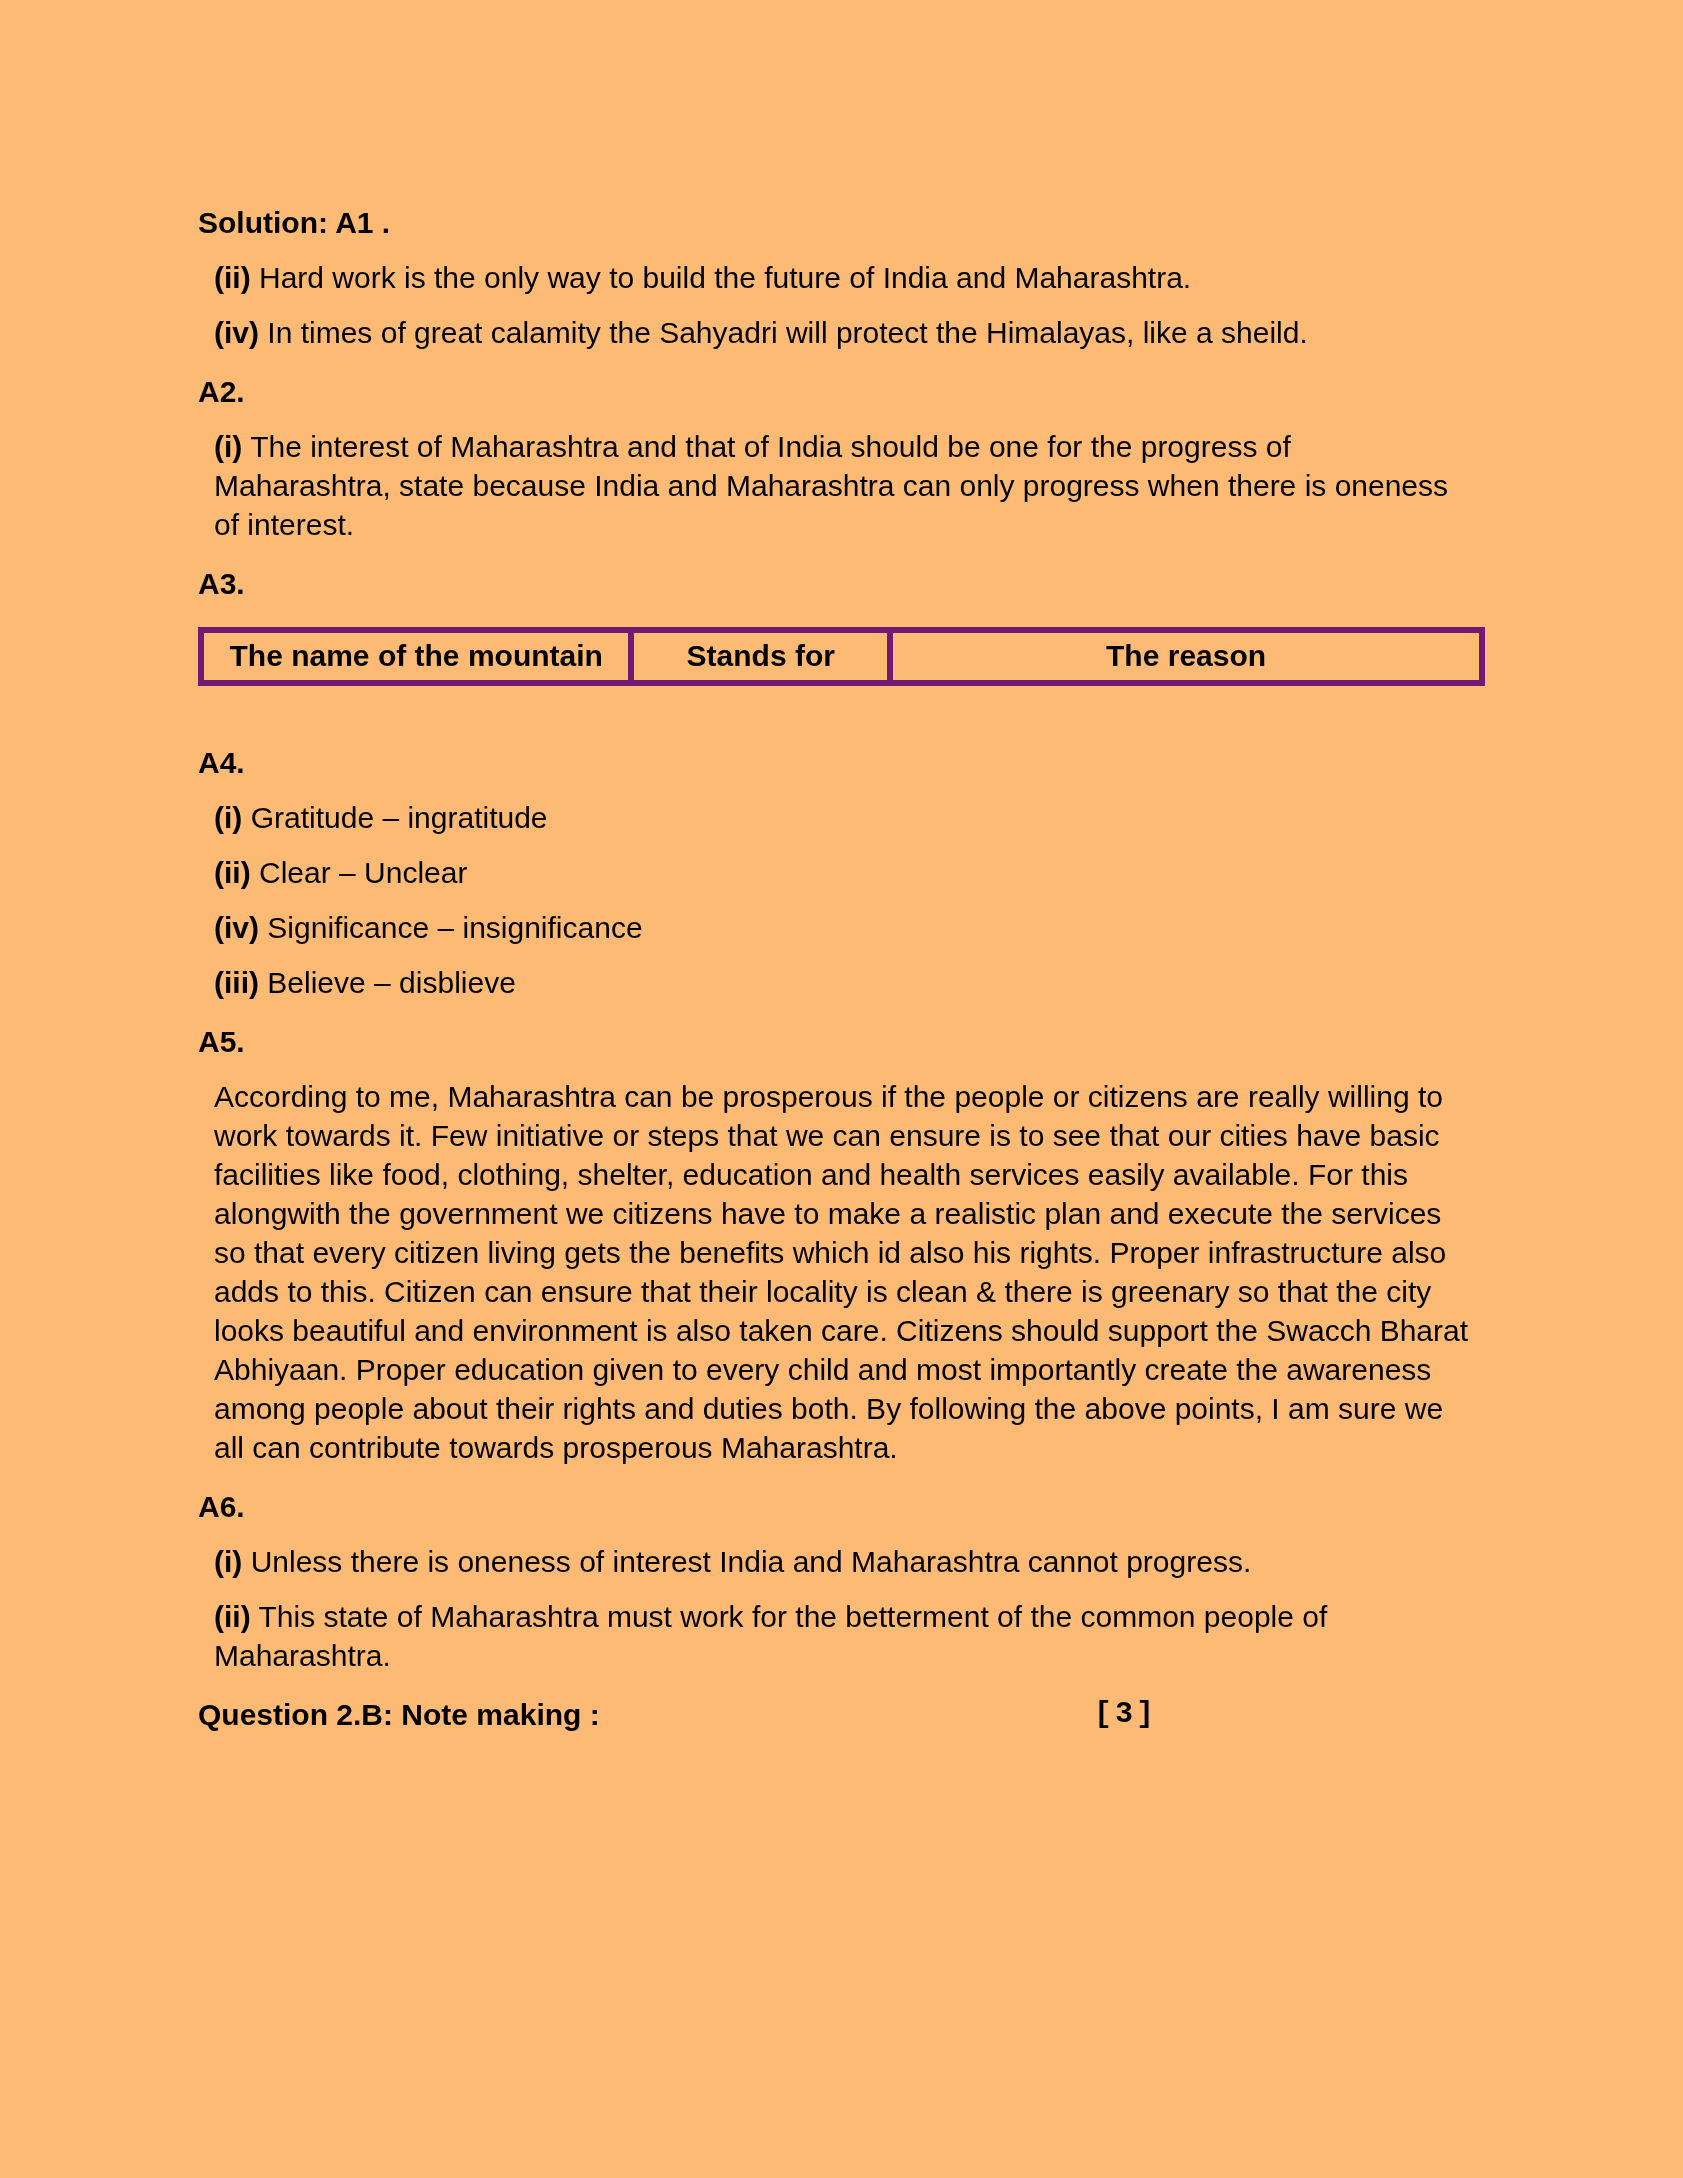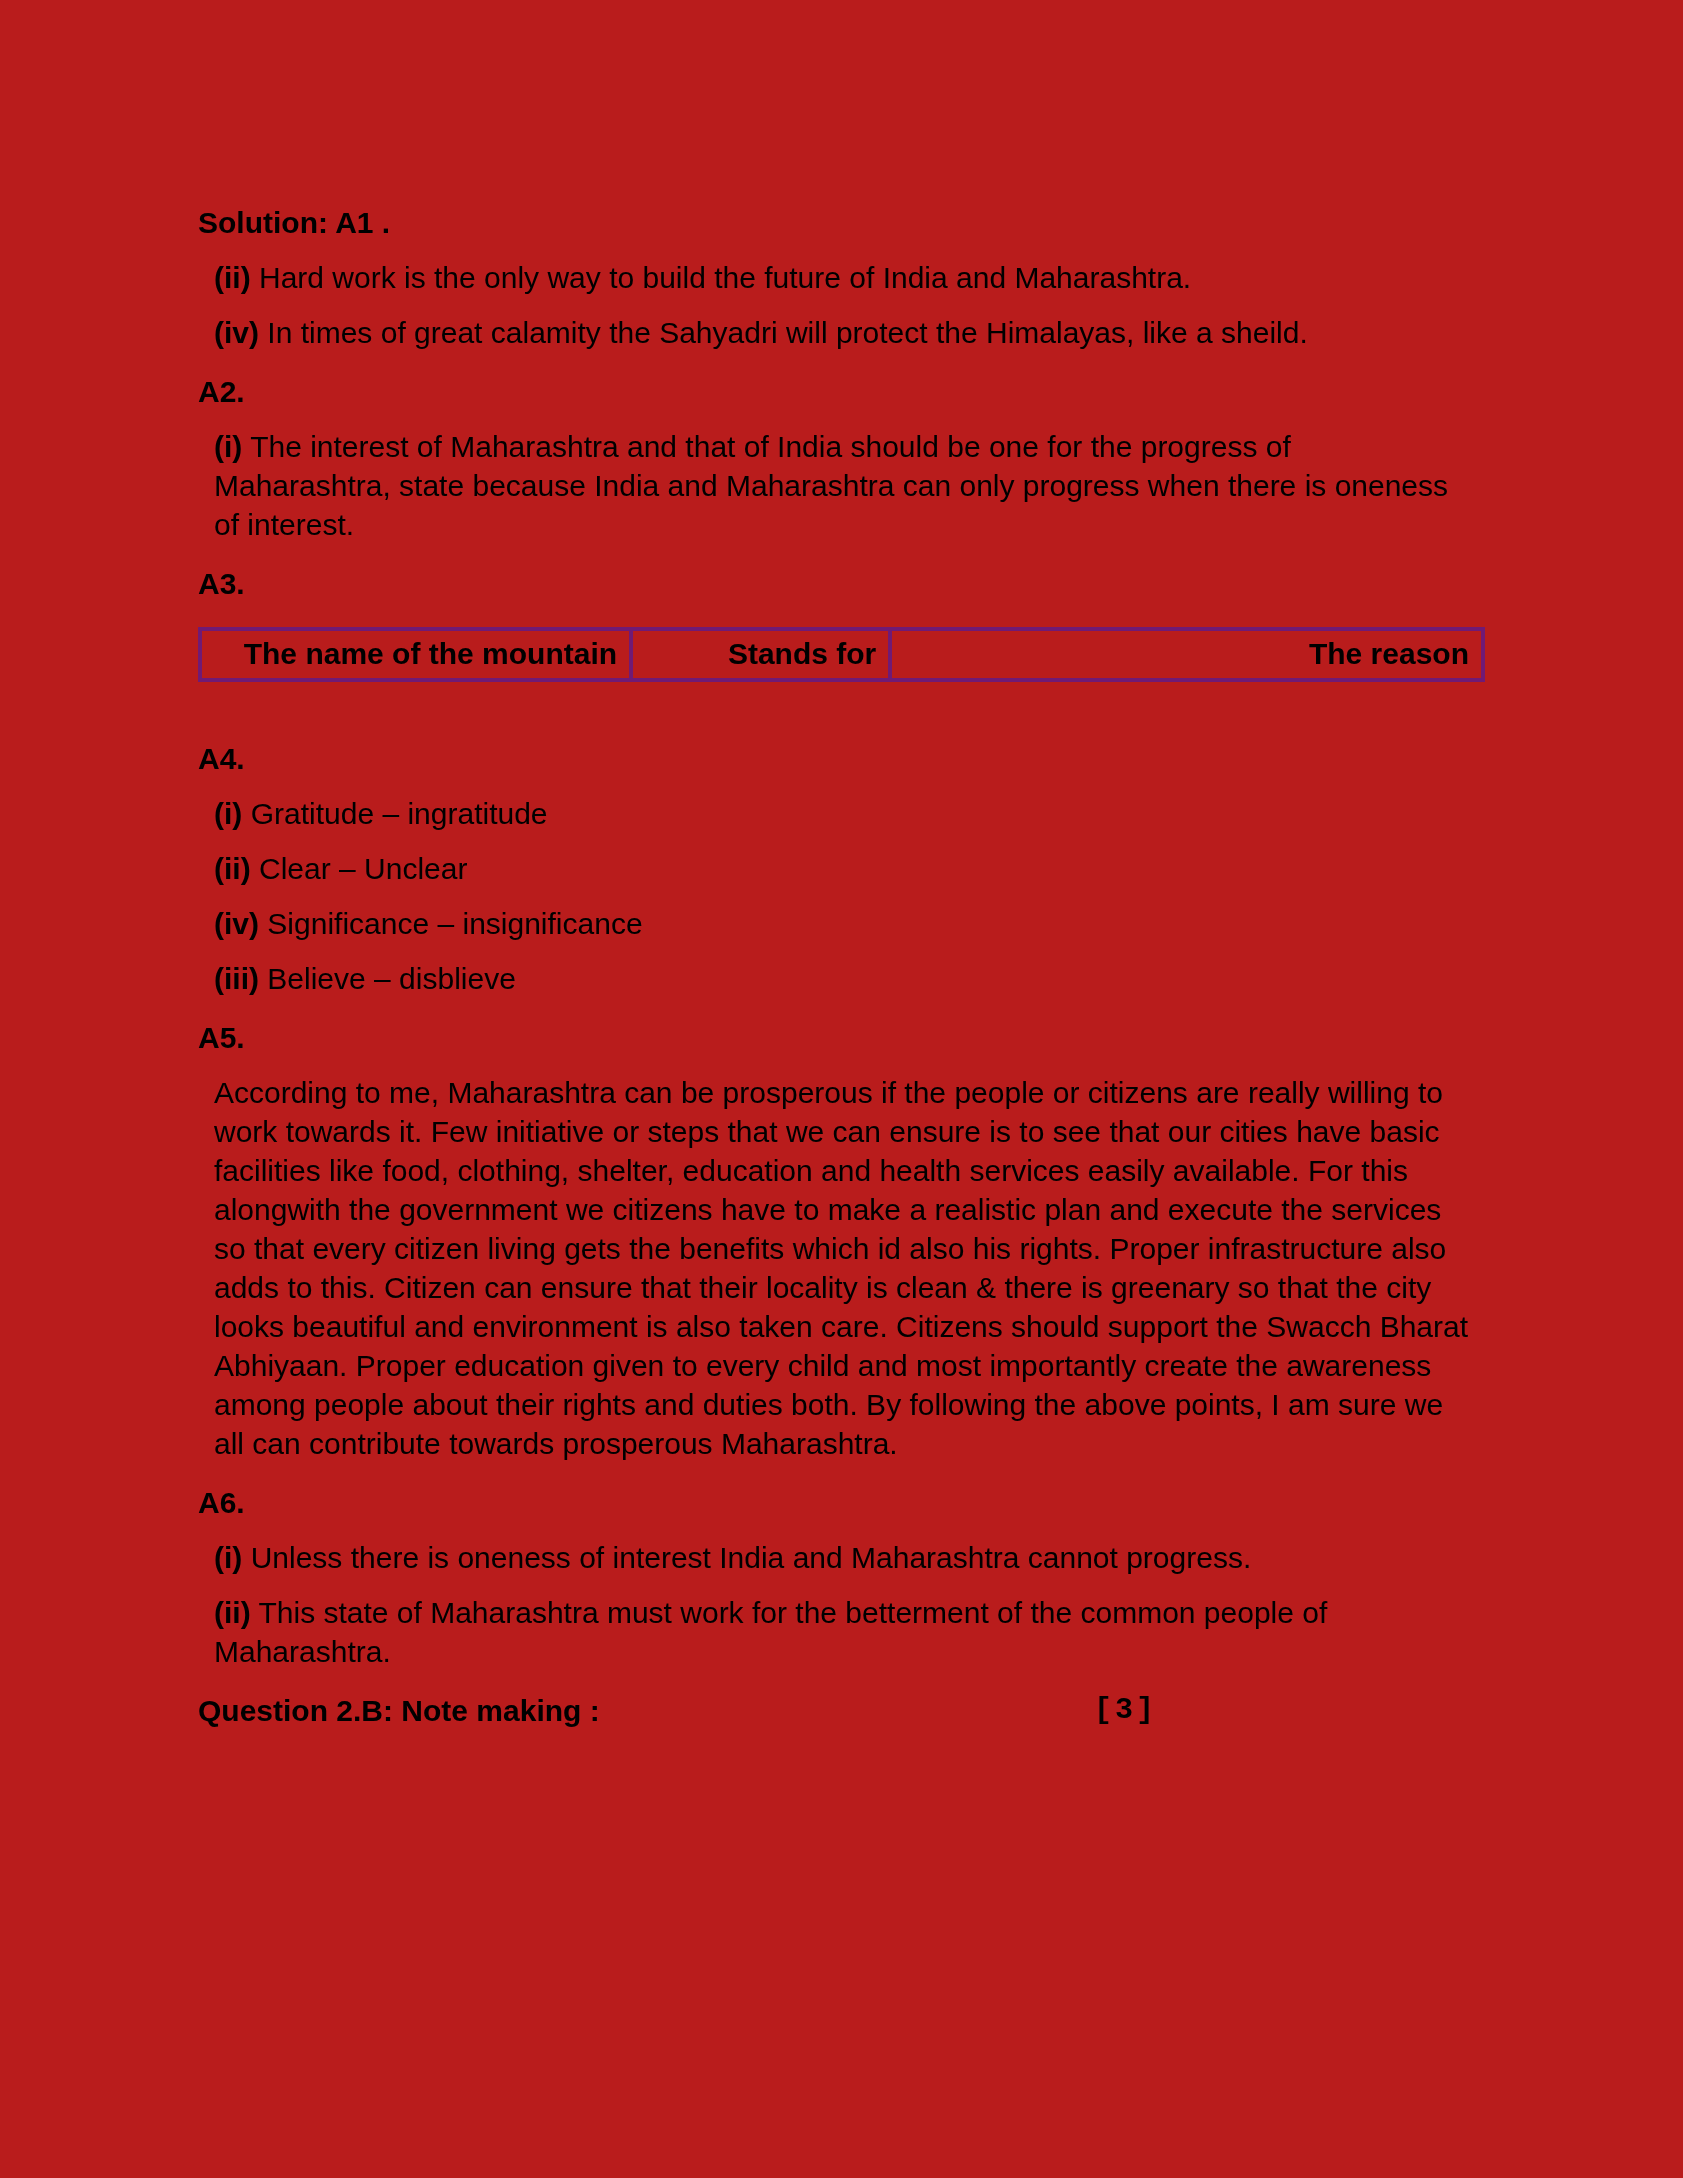--- a/index.html
+++ b/index.html
@@ -6,39 +6,39 @@
   body {
     width: 1683px; height: 2178px;
     font-family: "Liberation Sans", sans-serif;
     font-size: 30px; line-height: 39px;
     color: #000000;
   }
   .page {
     box-sizing: border-box;
     width: 1683px; height: 2178px;
     padding: 203px 198px 59px 198px;
-    background: #b91c1c;
+    background: #fdba74;
   }
   p { margin: 16px; }
   .sec { margin-bottom: 20px; }
   .bold, .marker, .heading { font-weight: 700; }
   .heading { margin: 0; }
 
   table.mountain-table {
     border-collapse: collapse;
     width: 100%;
     table-layout: fixed;
     margin-top: 24px;
     border: 3px solid #000;
   }
   .mountain-table th, .mountain-table td {
-    border: 4px solid #701a75;
+    border: 6px solid #701a75;
     padding: 3px 12px 5px 12px;
     vertical-align: top;
-    text-align: right;
+    text-align: center;
   }
   .mountain-table thead tr { border-bottom: 3px solid #000; }
   .mountain-table tbody tr { border-top: 3px solid #000; }
   .mountain-table th { font-weight: 700; }
   .sec-a3 { margin-bottom: 57px; }
 
   .question-row { position: relative; margin-top: 20px; }
   .marks {
     position: absolute;
     left: 896px; top: 0;

